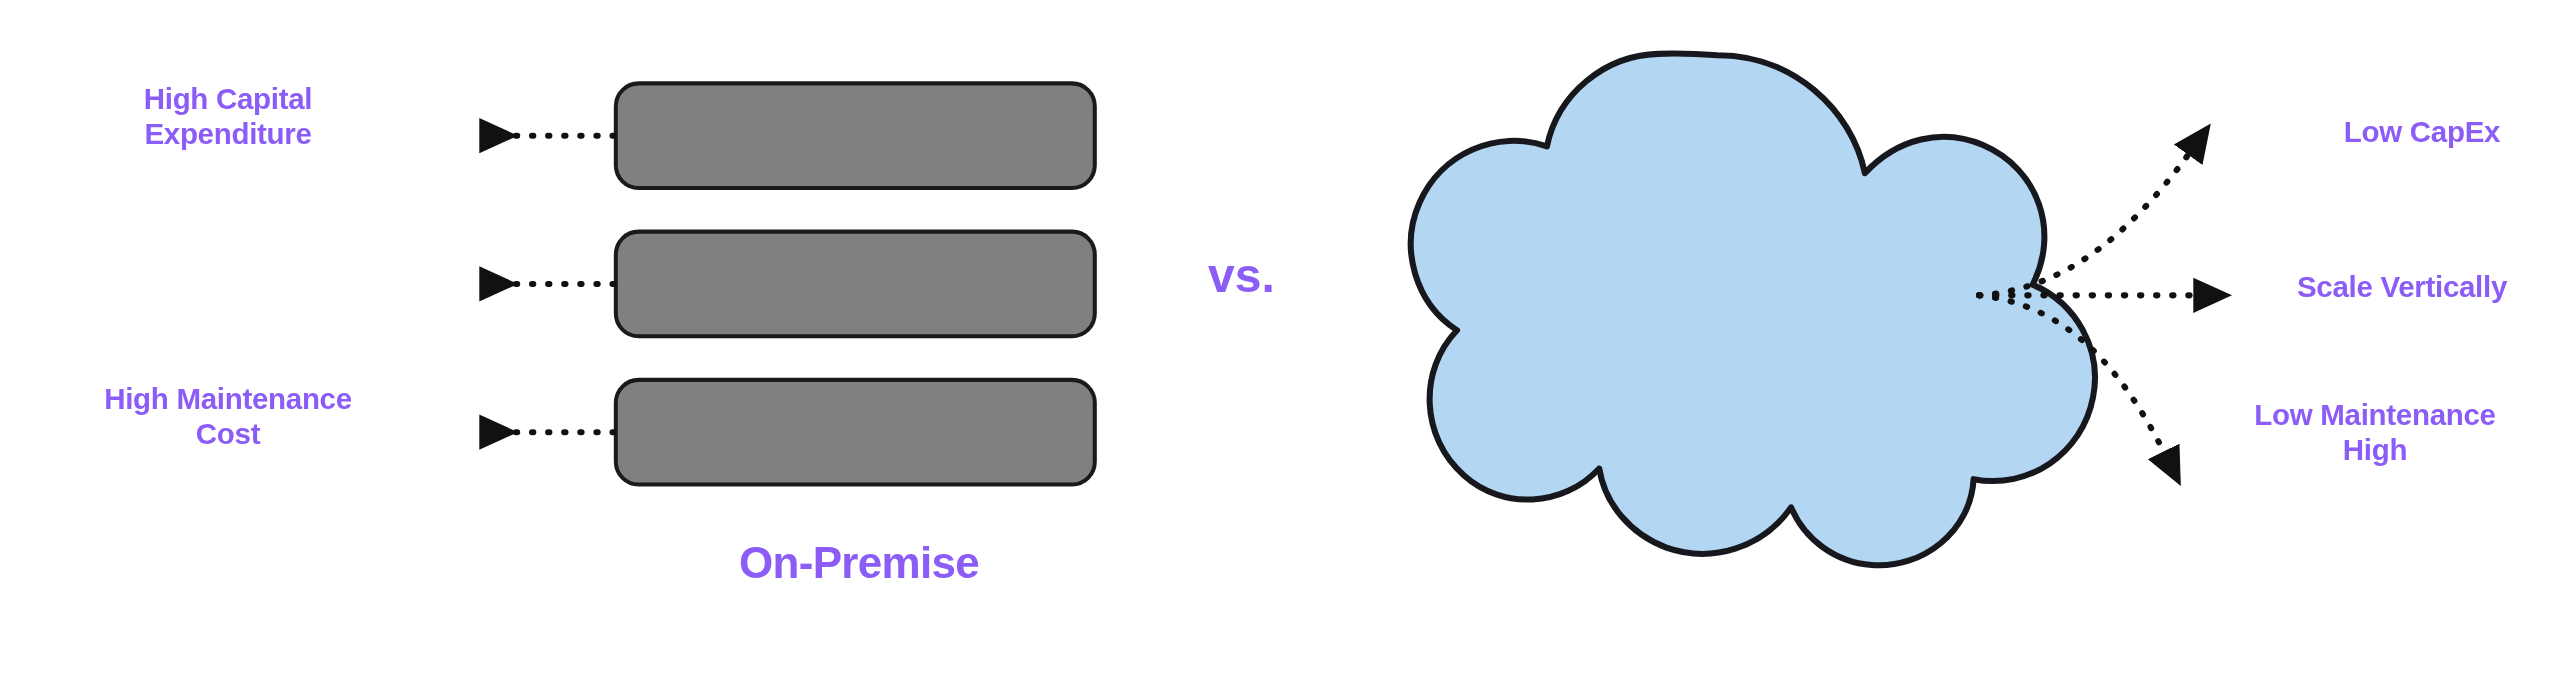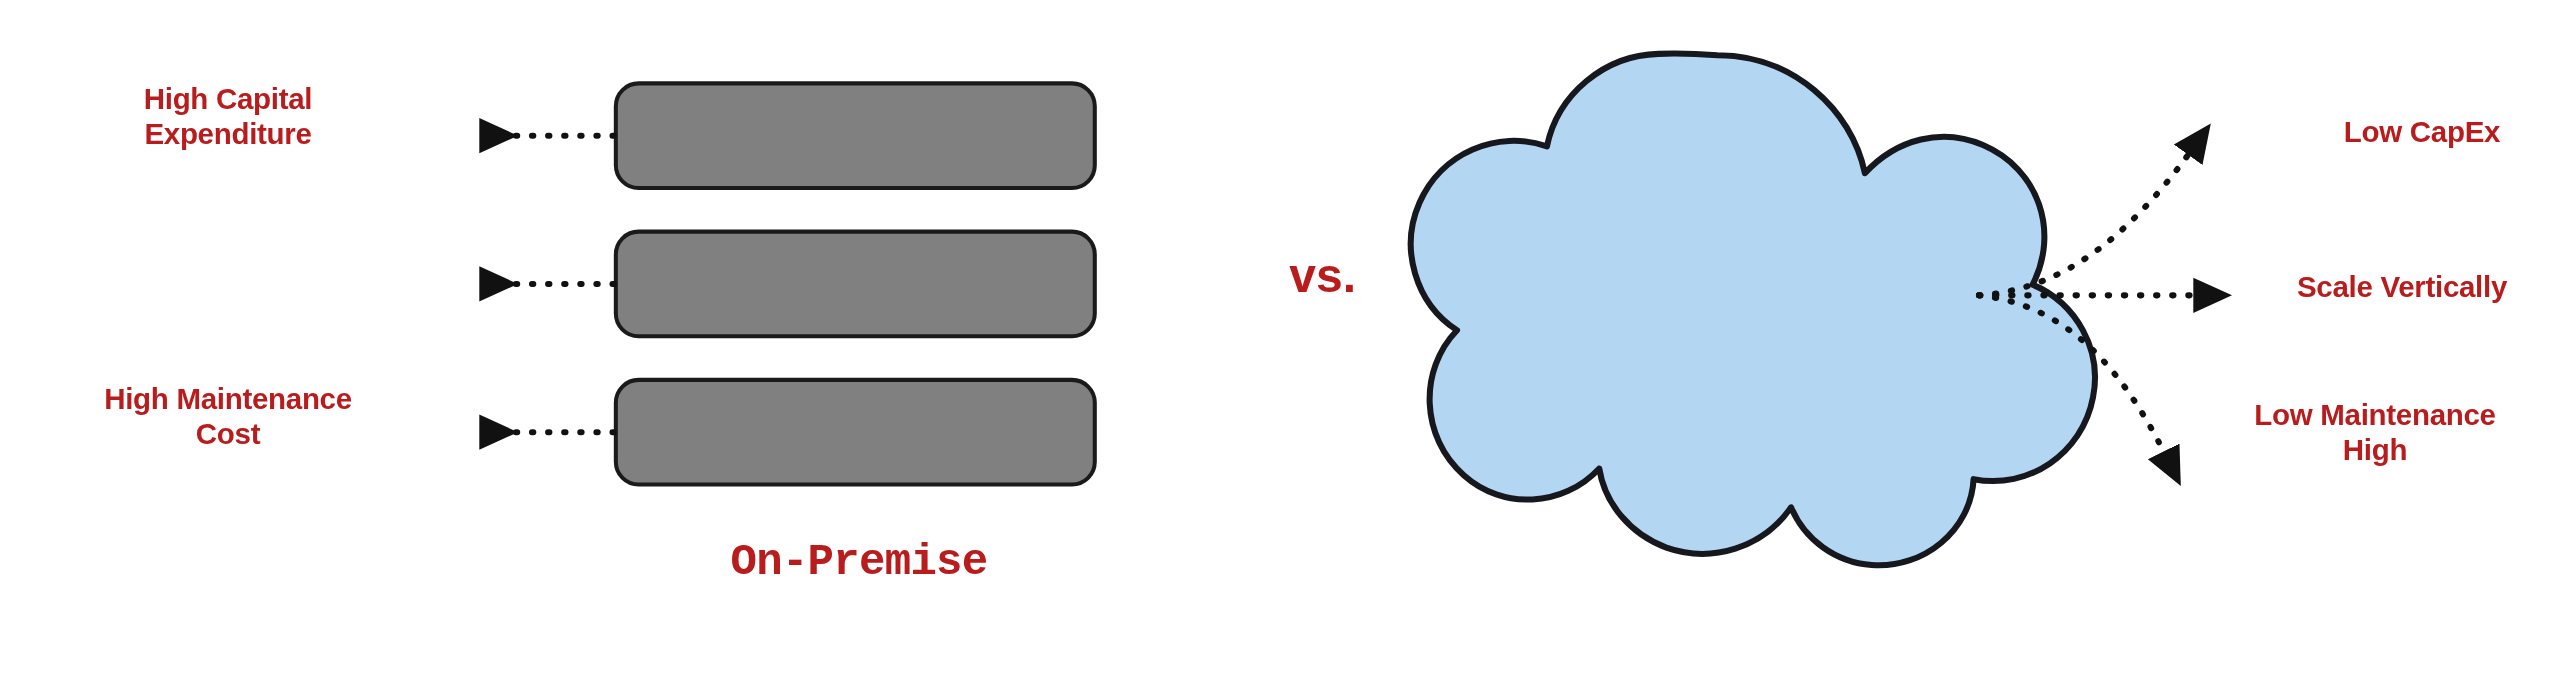--- a/index.html
+++ b/index.html
@@ -21,21 +21,21 @@
   #diagram-svg {
     position: absolute;
     left: 0;
     top: 0;
     width: 2576px;
     height: 690px;
     display: block;
   }
   .txt {
     position: absolute;
-    color: #b91c1c;
+    color: #8b5cf6;
     font-family: "Liberation Sans", sans-serif;
     font-weight: bold;
     line-height: 1.18;
     white-space: pre-line;
     letter-spacing: -0.3px;
   }
   
   .onprem-label {
     font-size: 29.5px;
     text-align: center;
@@ -54,29 +54,28 @@
   #cloud-label-0 { left: 2234px; top: 115px; }
   #cloud-label-1 { left: 2214px; top: 270px; }
   #cloud-label-2 { left: 2187px; top: 398px; }
 
   #vs-text {
     font-size: 48px;
     font-weight: bold;
     left: 1208px;
     top: 248px;
     width: 148px;
-    text-align: right;
+    text-align: left;
     letter-spacing: 0px;
   }
   .caption {
     font-size: 44px;
     font-weight: bold;
     text-align: center;
     letter-spacing: -0.7px;
-    font-family: Liberation Mono, monospace;
   }
   #caption-onprem { left: 604px;  top: 537px; width: 510px; }
   #caption-cloud  { left: 1469px; top: 537px; width: 523px; }
 </style>
 </head>
 <body>
 
 <div id="canvas">
 
   <svg id="diagram-svg" viewBox="0 0 3840 1028" xmlns="http://www.w3.org/2000/svg">

